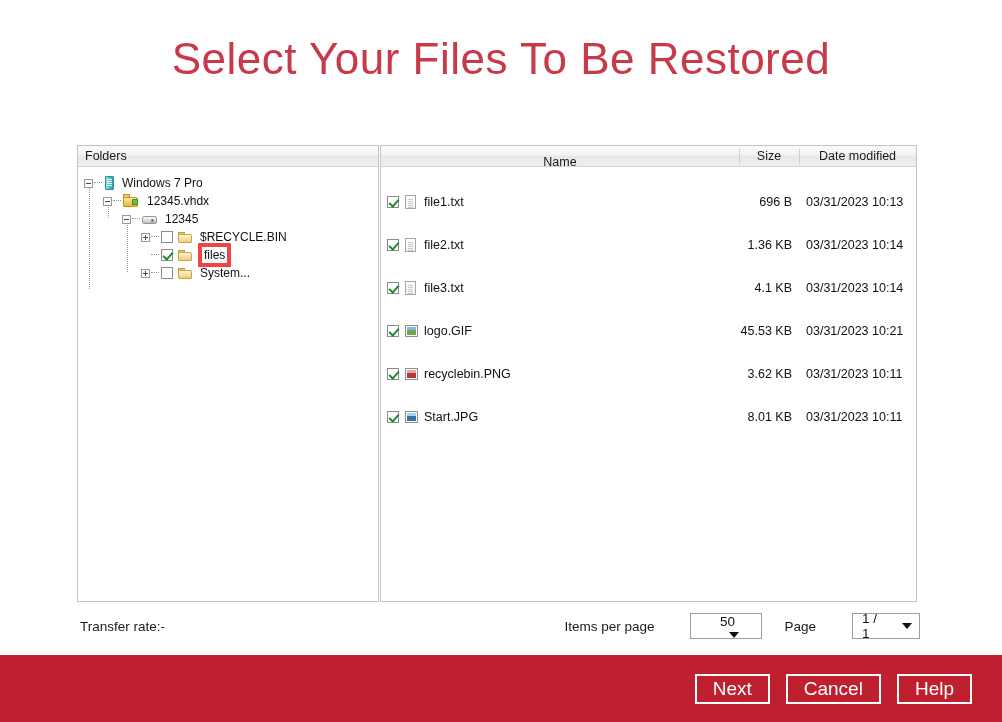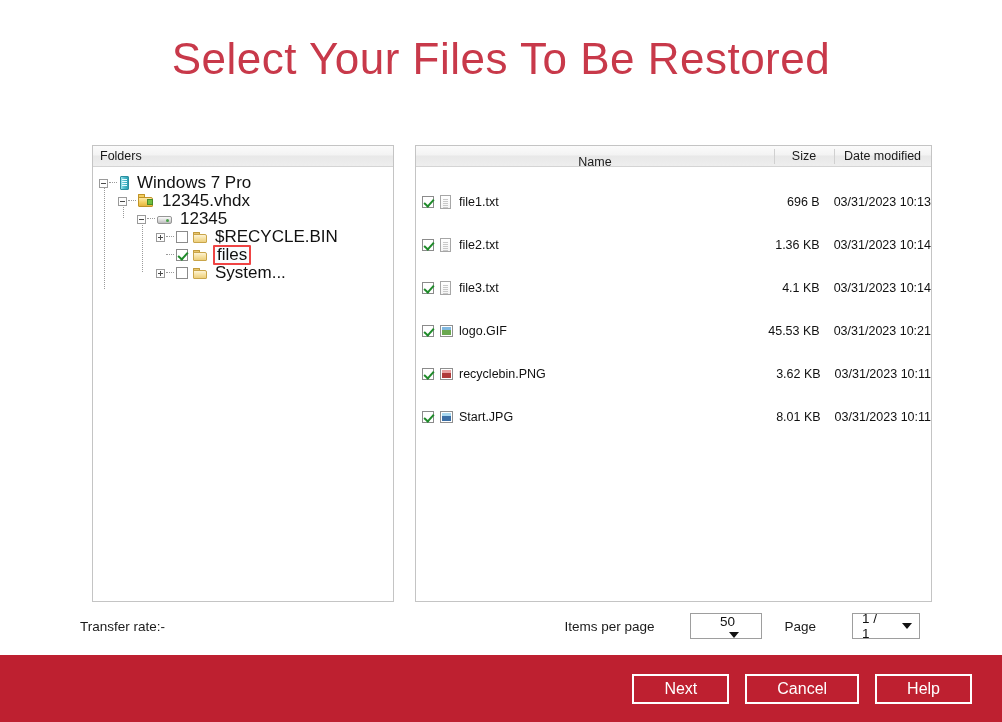--- a/index.html
+++ b/index.html
@@ -26,28 +26,27 @@
     font-size: 44px;
     font-weight: 300;
     letter-spacing: 0.5px;
     color: #c8394a;
     white-space: nowrap;
   }
 
   
   #explorer {
     position: absolute;
-    left: 92px;
+    left: 77px;
     top: 145px;
     width: 840px;
     height: 457px;
     box-sizing: border-box;
     display: flex;
     background: #ffffff;
-    gap: 20px;
   }
 
   .pane {
     box-sizing: border-box;
     background: #ffffff;
     border: 1px solid #c4c4c4;
     position: relative;
     overflow: hidden;
   }
   #tree-pane {
@@ -247,28 +246,28 @@
   .ic-folder .body {
     position: absolute; left: 0; top: 3px;
     width: 14px; height: 9px;
     background: linear-gradient(to bottom, #fdf3d4 0%, #f6e1a3 50%, #edcf7c 100%);
     border: 1px solid #c9a54a;
     box-sizing: border-box;
     border-radius: 0 2px 1px 1px;
   }
 
   .tlabel {
-    font-size: 17px;
+    font-size: 12px;
     color: #111;
     line-height: 16px;
     padding: 0 2px;
   }
   .tlabel.selected {
     background: #fafdff;
-    border: 2px solid #ef4444;
+    border: 4px solid #ef4444;
     border-radius: 1px;
     padding: 0 2px;
     margin: -1px 0;
   }
 
   
   .vline {
     position: absolute;
     border-left: 1px dotted #9a9a9a;
     width: 0;
@@ -405,26 +404,26 @@
     align-items: center;
     justify-content: flex-end;
     padding-right: 30px;
     box-sizing: border-box;
   }
   .abtn {
     box-sizing: border-box;
     min-width: 62px;
     height: 30px;
     margin-left: 16px;
-    padding: 0 30px;
+    padding: 0 16px;
     border: 2px solid #ffffff;
     background: transparent;
     color: #ffffff;
     font-family: "Liberation Sans", sans-serif;
-    font-size: 16px;
+    font-size: 19px;
     line-height: 26px;
     text-align: center;
     cursor: pointer;
     white-space: nowrap;
   }
 </style>
 </head>
 <body>
 
 <div id="page-title" style="color: rgb(200, 57, 74);">Select Your Files To Be Restored</div>

